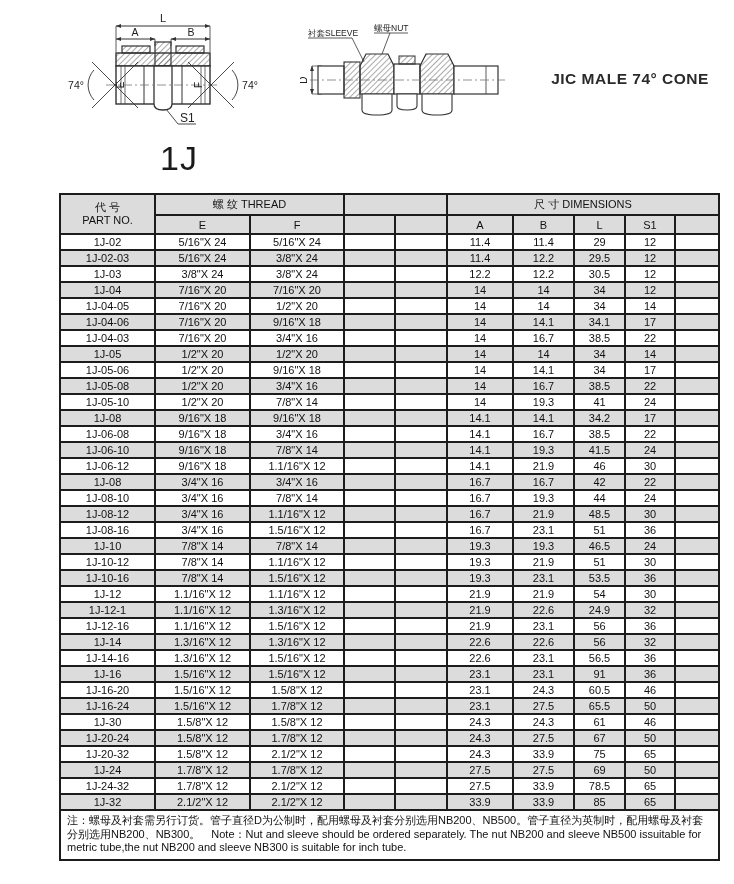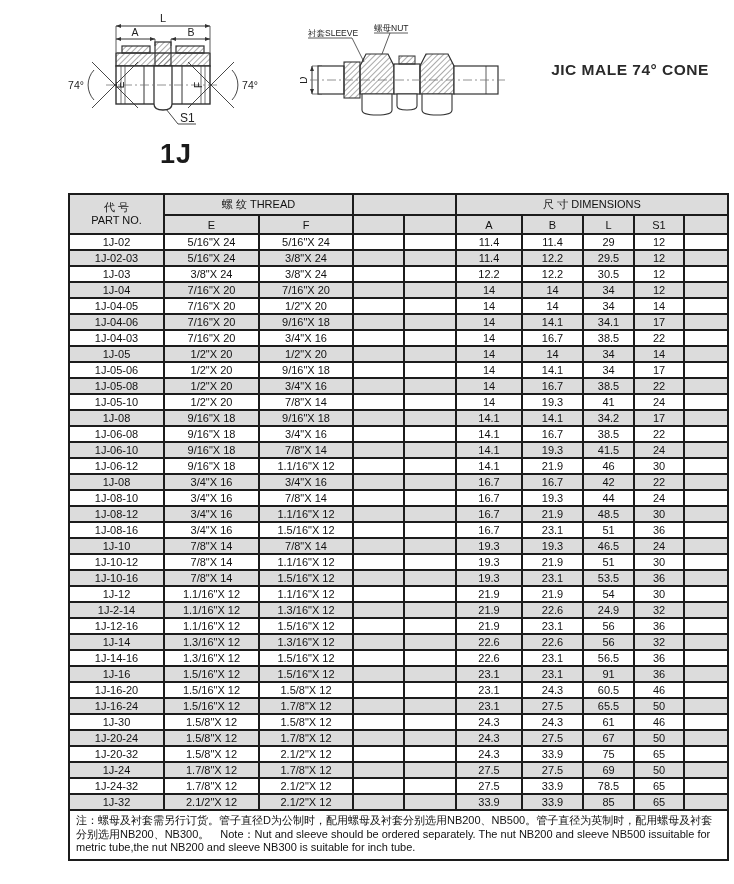--- a/index.html
+++ b/index.html
@@ -7,25 +7,25 @@
   .page {
     position:relative; width:734px; height:884px; background:#ffffff;
     font-family:"Liberation Sans", sans-serif; color:#1a1a1a; overflow:hidden;
   }
   svg text { font-family:"Liberation Sans", sans-serif; fill:#222; }
   .drawing { position:absolute; }
   .drawing-left  { left:58px;  top:12px;  }
   .drawing-right { left:300px; top:22px;  }
   .product-title { position:absolute; left:530px; top:57px; width:200px; text-align:center; color:#2a2a2a; }
   .product-title .cn { font-size:16.5px; font-weight:bold; letter-spacing:0.5px; white-space:nowrap; }
-  .product-title .en { font-size:15.5px; font-weight:bold; margin-top:4px; letter-spacing:0.5px; }
-  .series-code { position:absolute; left:160px; top:139px; font-size:27px; font-weight:bold; letter-spacing:1px; color:#1a1a1a; }
+  .product-title .en { font-size:15.5px; font-weight:bold; margin-top:13px; letter-spacing:0.5px; }
+  .series-code { position:absolute; left:160px; top:139px; font-size:34px; font-weight:normal; letter-spacing:1px; color:#1a1a1a; }
 
   table.spec {
-    position:absolute; left:68px; top:193px; width:659px;
+    position:absolute; left:59px; top:193px; width:659px;
     border-collapse:collapse; table-layout:fixed;
     font-size:11px; color:#111;
   }
   table.spec th, table.spec td {
     border:2px solid var(--border,#1c1c1c);
     text-align:center; vertical-align:middle;
     padding:0; overflow:hidden; white-space:nowrap;
   }
   table.spec thead th { background:var(--header-bg,#dcdcdc); font-weight:normal; }
   thead tr.h1 th { height:21px; }
@@ -446,21 +446,21 @@
           <td>1.1/16"X 12</td>
           <td></td>
           <td></td>
           <td>21.9</td>
           <td>21.9</td>
           <td>54</td>
           <td>30</td>
           <td></td>
         </tr>
         <tr class="alt">
-          <td>1J-2-14</td>
+          <td>1J-12-1</td>
           <td>1.1/16"X 12</td>
           <td>1.3/16"X 12</td>
           <td></td>
           <td></td>
           <td>21.9</td>
           <td>22.6</td>
           <td>24.9</td>
           <td>32</td>
           <td></td>
         </tr>

